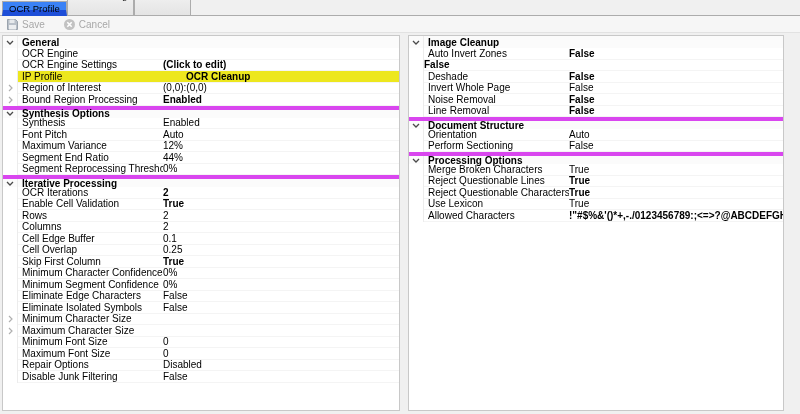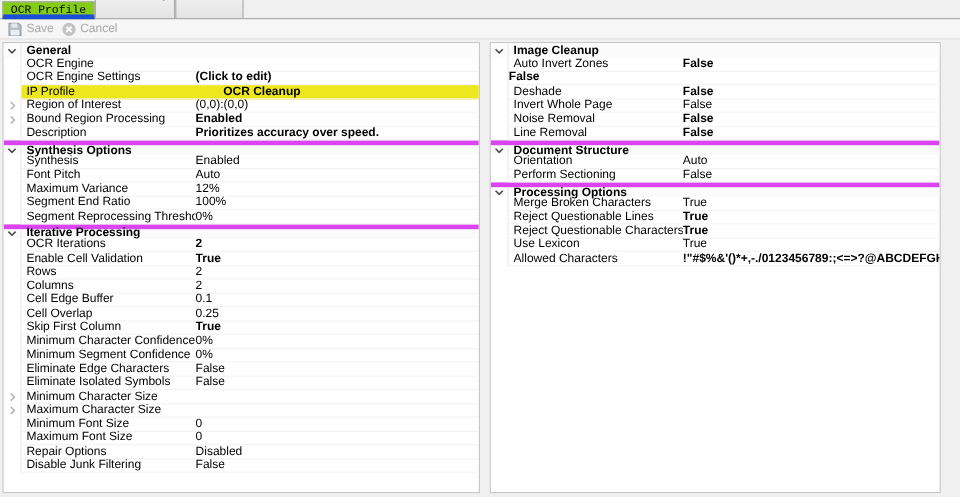--- a/index.html
+++ b/index.html
@@ -11,26 +11,26 @@
     font-size:10px; color:#000;
   }
   
   .tabstrip { display:flex; align-items:flex-end; height:15px; padding-left:2px; background:#f0f0f0; position:relative; z-index:3; }
   .tab {
     height:26px; line-height:12px; padding:0 6px; margin-right:0px;
     border:1px solid #acacac; border-bottom:none;
     background:linear-gradient(#f4f4f4,#e4e4e4);
     font-size:9.5px; cursor:default; white-space:nowrap;
   }
-  .tab.active { background:#84cc16; height:15px; line-height:14px; margin-bottom:-1px; border-bottom:4px solid #1d4ed8;font-family:Liberation Mono, monospace; }
+  .tab.active { background:#3b82f6; height:15px; line-height:14px; margin-bottom:-1px; border-bottom:6px solid #1d4ed8; }
   
   .toolbar {
     height:18px; background:#f6f6f6;
     border-top:1px solid #acacac; border-bottom:1px solid #e2e2e2;
-    display:flex; align-items:center; padding:0 3px; gap:0;
+    display:flex; align-items:center; padding:0 3px; gap:12px;
     position:relative; z-index:1;
   }
   .tbtn { display:flex; align-items:center; gap:3px; border:none; background:transparent; color:#a8a8a8; font-size:10px; padding:0 3px; font-family:inherit; }
   .tbtn svg { display:block; }
   
   .main { height:378px; padding:2px 16px 0 2px; display:flex; gap:8px; background:#f0f0f0; }
   .panel { background:#fff; border:1px solid #c8c8c8; overflow:hidden; }
   .panel-left  { width:398px; }
   .panel-right { flex:1; }
   
@@ -128,27 +128,20 @@
             <svg width="5" height="8" class="chev">
               <polyline points="1,1 4,4 1,7" fill="none" stroke="#b0b0b0" stroke-width="1.2"></polyline>
             </svg>
           </span>
         </div>
         <div class="content">
           <div class="label">Bound Region Processing</div>
           <div class="value bold">Enabled</div>
         </div>
       </div>
-      <div class="row">
-        <div class="gutter"></div>
-        <div class="content">
-          <div class="label">Description</div>
-          <div class="value bold">Prioritizes accuracy over speed.</div>
-        </div>
-      </div>
       <div class="catrow">
         <div class="gutter">
           <span>
             <svg width="8" height="5" class="chev">
               <polyline points="1,1 4,4 7,1" fill="none" stroke="#4a4a4a" stroke-width="1.3"></polyline>
             </svg>
           </span>
         </div>
         <div class="title">Synthesis Options</div>
       </div>
@@ -170,21 +163,21 @@
         <div class="gutter"></div>
         <div class="content">
           <div class="label">Maximum Variance</div>
           <div class="value">12%</div>
         </div>
       </div>
       <div class="row">
         <div class="gutter"></div>
         <div class="content">
           <div class="label">Segment End Ratio</div>
-          <div class="value">100%</div>
+          <div class="value">44%</div>
         </div>
       </div>
       <div class="row">
         <div class="gutter"></div>
         <div class="content">
           <div class="label">Segment Reprocessing Threshold</div>
           <div class="value">0%</div>
         </div>
       </div>
       <div class="catrow">

